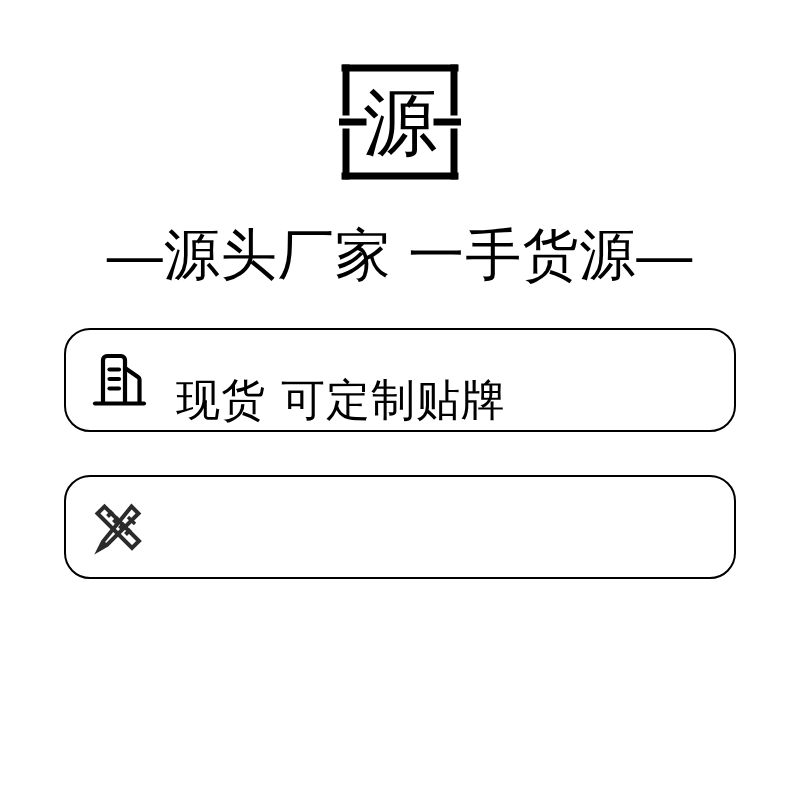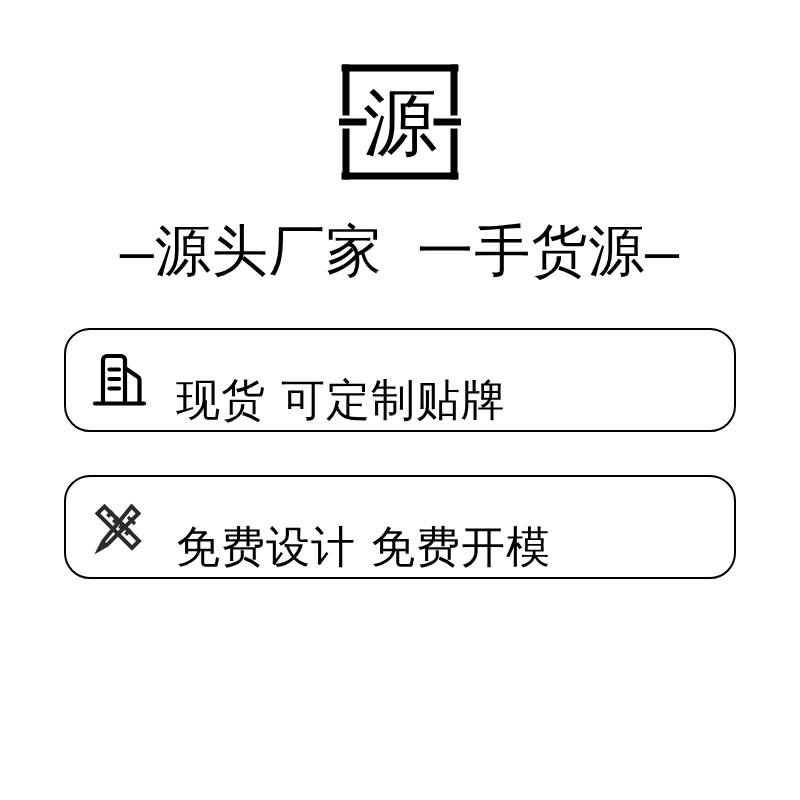--- a/index.html
+++ b/index.html
@@ -66,21 +66,21 @@
   
   .headline {
     position: absolute;
     left: 0;
     top: 212px;
     width: 800px;
     height: 86px;
     display: flex;
     align-items: center;
     justify-content: center;
-    font-family: Liberation Mono, monospace;
+    font-family: Liberation Sans, sans-serif;
     font-size: 56px;
     line-height: 1;
     color: #000000;
     white-space: nowrap;
     letter-spacing: 1px;
   }
 
   
   .cards {
     position: absolute;
@@ -187,18 +187,17 @@
             <path d="M41.5 41.5 L46.5 36.5"></path>
 
             <path d="M47.5 13.5 L54.5 20.5 L23 52 L15 56.5 L19 48.5 Z"></path>
 
             <path d="M44 24 L51 31" stroke-width="3.4"></path>
           </g>
 
           <path d="M15 56.5 L19 48.5 L23 52 Z" fill="#2b2b2b" stroke="#2b2b2b" stroke-width="2" stroke-linejoin="round"></path>
         </svg>
       </div>
-      <div class="card-label">免费设计  免费开模</div>
     </div>
 
 
   </div>
 </div>
 
 </body></html>

